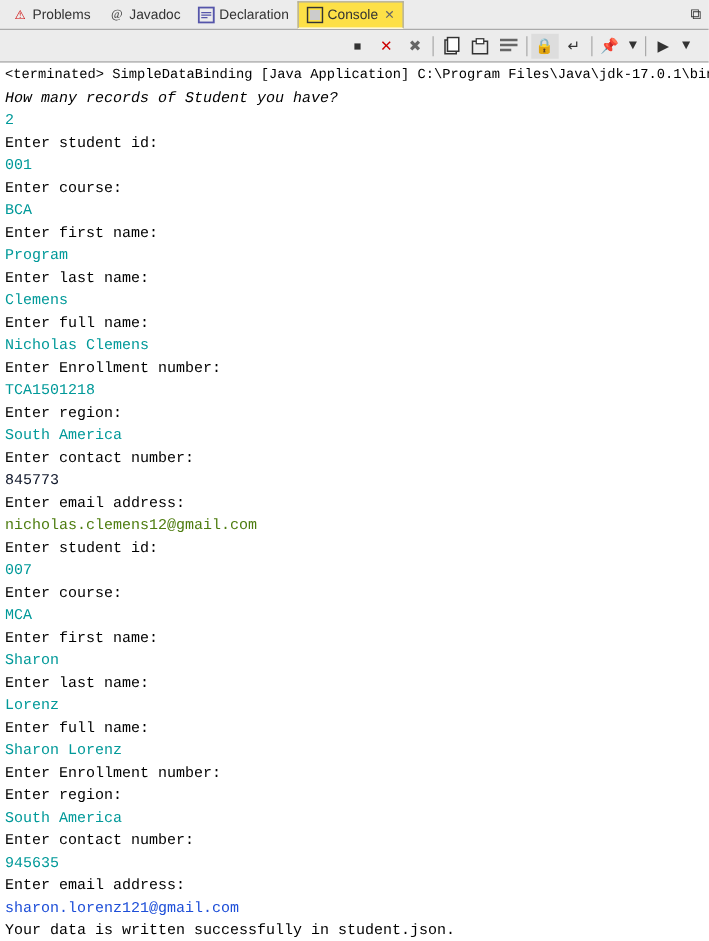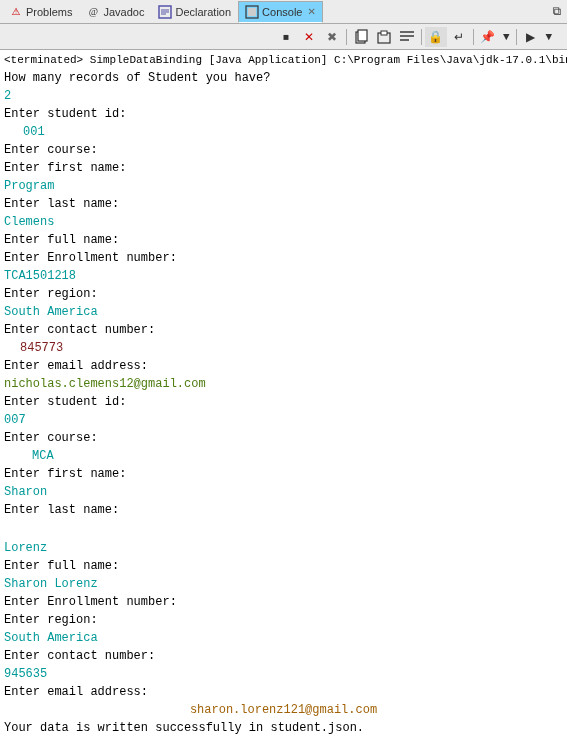--- a/index.html
+++ b/index.html
@@ -29,21 +29,21 @@
       font-size: 11px;
       font-family: Arial, sans-serif;
       height: 22px;
       border: 1px solid transparent;
       cursor: pointer;
       color: #333;
       gap: 3px;
       white-space: nowrap;
     }
     .tab.active {
-      background: #7dd3fc;
+      background: #fde047;
       border: 1px solid #aaa;
       border-bottom-color: white;
       z-index: 2;
     }
     .tab-icon {
       width: 14px;
       height: 14px;
       display: inline-flex;
       align-items: center;
       justify-content: center;
@@ -212,51 +212,53 @@
   <button class="toolbar-btn" title="Open Console">▶</button>
 
   <div class="toolbar-dropdown">
     <span>▼</span>
   </div>
 </div>
 
 <div class="console-area">
   <div class="console-line text-path">&lt;terminated&gt; SimpleDataBinding [Java Application] C:\Program Files\Java\jdk-17.0.1\bin\javaw.exe (Jan 2</div>
   <div id="console-lines">
-      <div class="console-line" style="color: rgb(0, 0, 0);">How many records of Student you have?</div>
+      <div class="console-line" style="color: rgb(0, 0, 0); font-style: italic;">How many records of Student you have?</div>
       <div class="console-line" style="color: rgb(0, 153, 153);">2</div>
       <div class="console-line" style="color: rgb(0, 0, 0);">Enter student id:</div>
-      <div class="console-line" style="color: rgb(0, 153, 153); margin-left: 19px;">001</div>
+      <div class="console-line" style="color: rgb(0, 153, 153);">001</div>
       <div class="console-line" style="color: rgb(0, 0, 0);">Enter course:</div>
+      <div class="console-line" style="color: rgb(0, 153, 153);">BCA</div>
       <div class="console-line" style="color: rgb(0, 0, 0);">Enter first name:</div>
       <div class="console-line" style="color: rgb(0, 153, 153);">Program</div>
       <div class="console-line" style="color: rgb(0, 0, 0);">Enter last name:</div>
       <div class="console-line" style="color: rgb(0, 153, 153);">Clemens</div>
       <div class="console-line" style="color: rgb(0, 0, 0);">Enter full name:</div>
+      <div class="console-line" style="color: rgb(0, 153, 153);">Nicholas Clemens</div>
       <div class="console-line" style="color: rgb(0, 0, 0);">Enter Enrollment number:</div>
       <div class="console-line" style="color: rgb(0, 153, 153);">TCA1501218</div>
       <div class="console-line" style="color: rgb(0, 0, 0);">Enter region:</div>
       <div class="console-line" style="color: rgb(0, 153, 153);">South America</div>
       <div class="console-line" style="color: rgb(0, 0, 0);">Enter contact number:</div>
-      <div class="console-line" style="color: #7f1d1d; margin-left: 16px;">845773</div>
+      <div class="console-line" style="color: #0f172a;">845773</div>
       <div class="console-line" style="color: rgb(0, 0, 0);">Enter email address:</div>
       <div class="console-line" style="color: #4d7c0f;">nicholas.clemens12@gmail.com</div>
       <div class="console-line" style="color: rgb(0, 0, 0);">Enter student id:</div>
       <div class="console-line" style="color: rgb(0, 153, 153);">007</div>
       <div class="console-line" style="color: rgb(0, 0, 0);">Enter course:</div>
-      <div class="console-line" style="color: rgb(0, 153, 153); margin-left: 28px;">MCA</div>
+      <div class="console-line" style="color: rgb(0, 153, 153);">MCA</div>
       <div class="console-line" style="color: rgb(0, 0, 0);">Enter first name:</div>
       <div class="console-line" style="color: rgb(0, 153, 153);">Sharon</div>
       <div class="console-line" style="color: rgb(0, 0, 0);">Enter last name:</div>
-      <div class="console-line" style="color: rgb(0, 153, 153); margin-top: 20px;">Lorenz</div>
+      <div class="console-line" style="color: rgb(0, 153, 153);">Lorenz</div>
       <div class="console-line" style="color: rgb(0, 0, 0);">Enter full name:</div>
       <div class="console-line" style="color: rgb(0, 153, 153);">Sharon Lorenz</div>
       <div class="console-line" style="color: rgb(0, 0, 0);">Enter Enrollment number:</div>
       <div class="console-line" style="color: rgb(0, 0, 0);">Enter region:</div>
       <div class="console-line" style="color: rgb(0, 153, 153);">South America</div>
       <div class="console-line" style="color: rgb(0, 0, 0);">Enter contact number:</div>
       <div class="console-line" style="color: rgb(0, 153, 153);">945635</div>
       <div class="console-line" style="color: rgb(0, 0, 0);">Enter email address:</div>
-      <div class="console-line" style="color: #a16207; text-align: center;">sharon.lorenz121@gmail.com</div>
+      <div class="console-line" style="color: #1d4ed8;">sharon.lorenz121@gmail.com</div>
       <div class="console-line" style="color: rgb(0, 0, 0);">Your data is written successfully in student.json.</div>
       <div class="console-line" style="color: rgb(0, 0, 0);"></div>
     </div>
 </div>
 
 </body></html>

